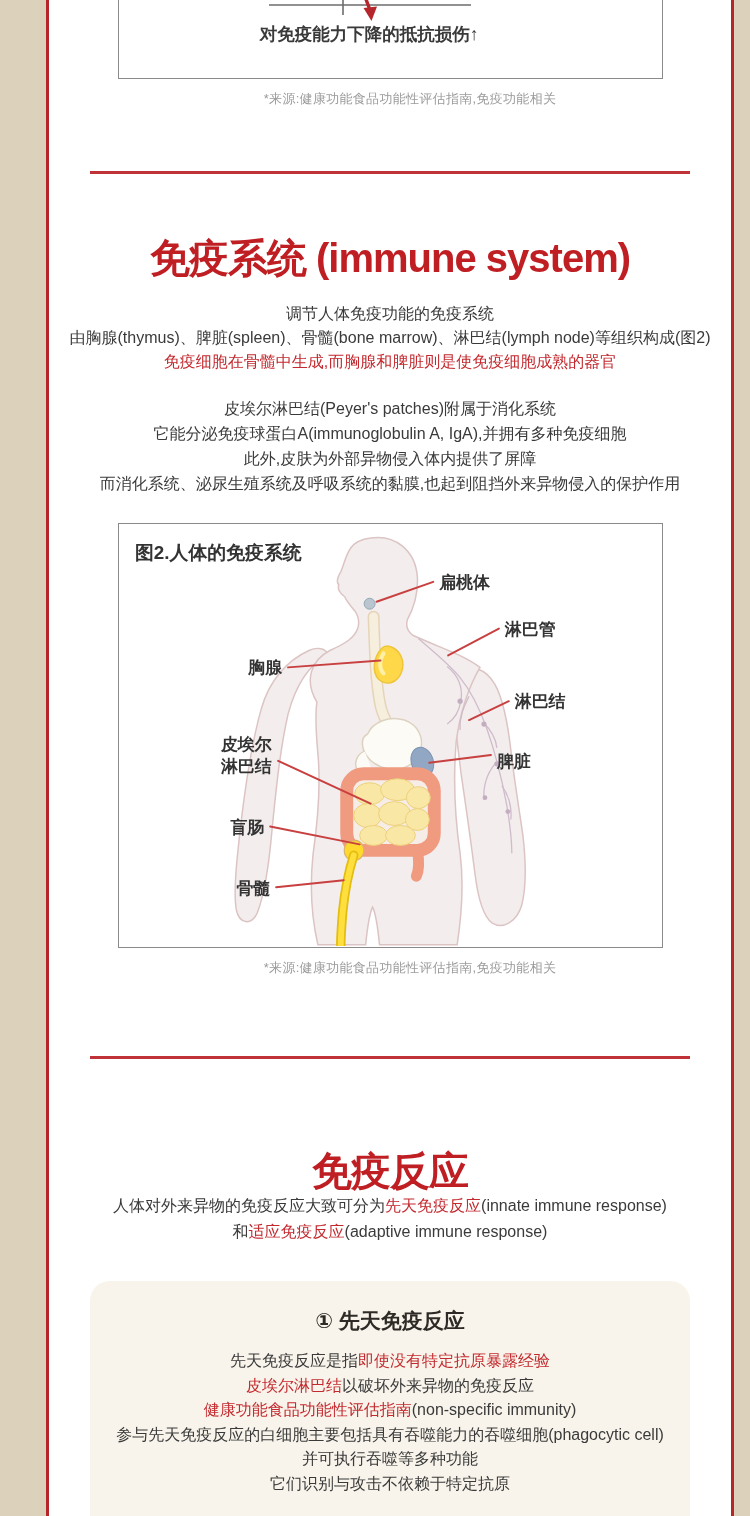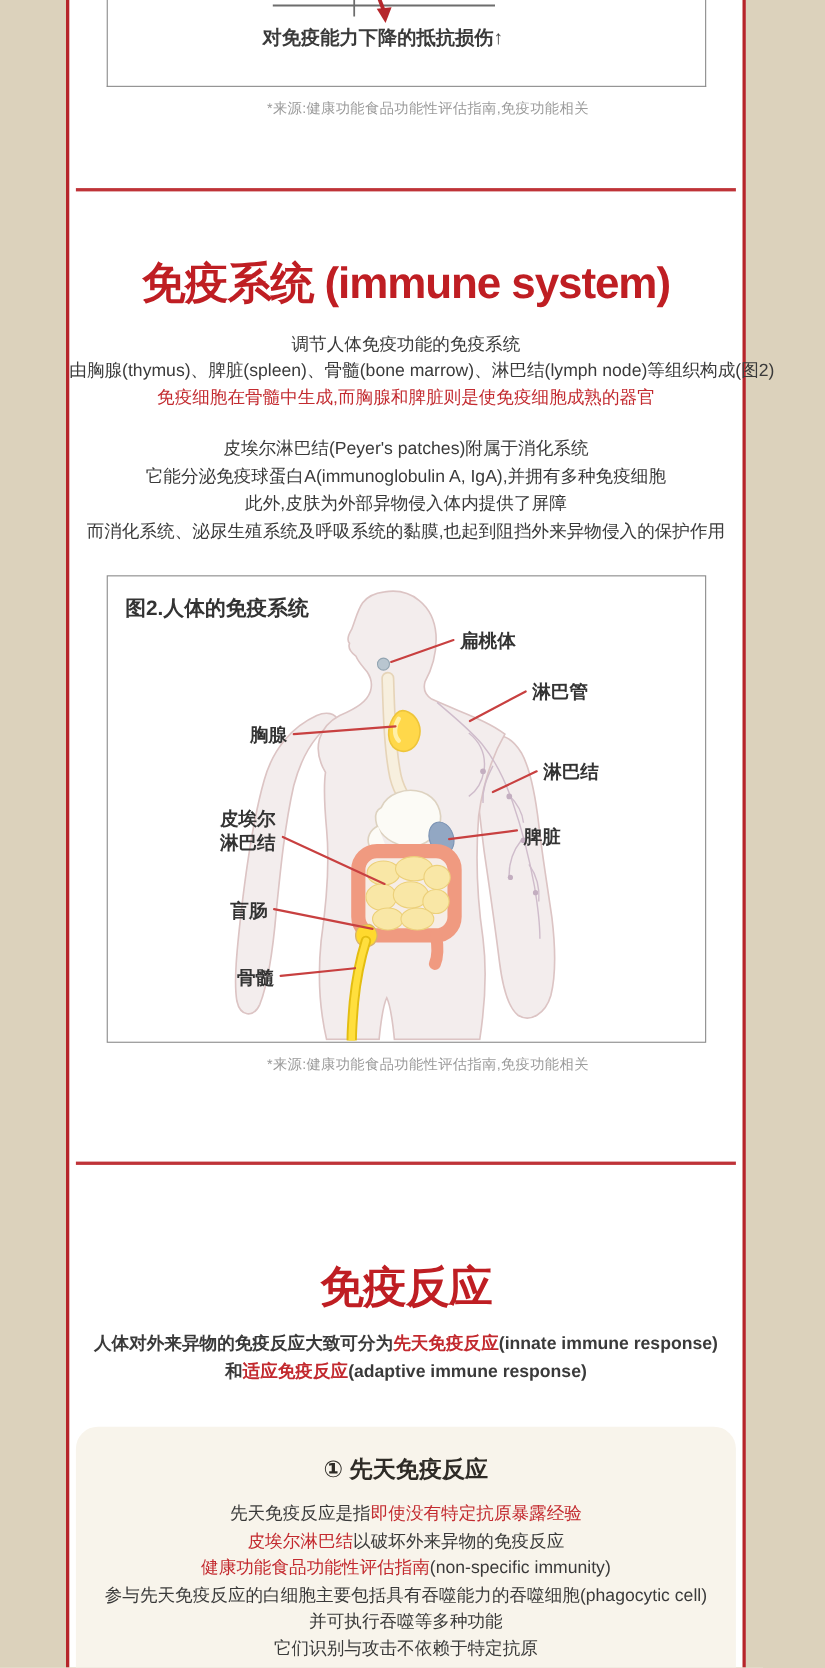--- a/index.html
+++ b/index.html
@@ -8,21 +8,21 @@
     font-family:"Liberation Sans","DejaVu Sans",sans-serif;
     background:#dcd2bc;
   }
   .page {
     position:relative;
     width:750px; height:1516px;
     background:#dcd2bc;
     overflow:hidden;
   }
   .content {
-    position:absolute; top:0; bottom:0; left:60px; width:618px;
+    position:absolute; top:0; bottom:0; left:46px; width:688px;
     background:#ffffff;
     border-left:3px solid #b6252a;
     border-right:3px solid #b6252a;
   }
   .fig-box {
     width:545px; margin:0 auto;
     border:1.5px solid #8a8a8a;
     background:#fff;
   }
   .top-box { border-top:none; height:79px; overflow:hidden; }
@@ -49,21 +49,21 @@
   }
   .section-title.second { margin-top:90px; }
   .para {
     text-align:center;
     font-size:16px; line-height:24px;
     color:#3a3a3a; font-weight:500;
   }
   .para .row { display:block; white-space:nowrap; }
   .p-intro { margin-top:22px; }
   .p-detail { margin-top:22px; line-height:25px; }
-  .p-response { margin-top:16px; line-height:26px;font-weight:bold; }
+  .p-response { margin-top:0; line-height:26px; }
   .red { color:#c32a2f; }
   .innate-box {
     width:600px; height:260px;
     margin:36px auto 0;
     background:#f8f4eb;
     border-radius:20px;
     padding-top:28px;
   }
   .innate-heading {
     text-align:center;

